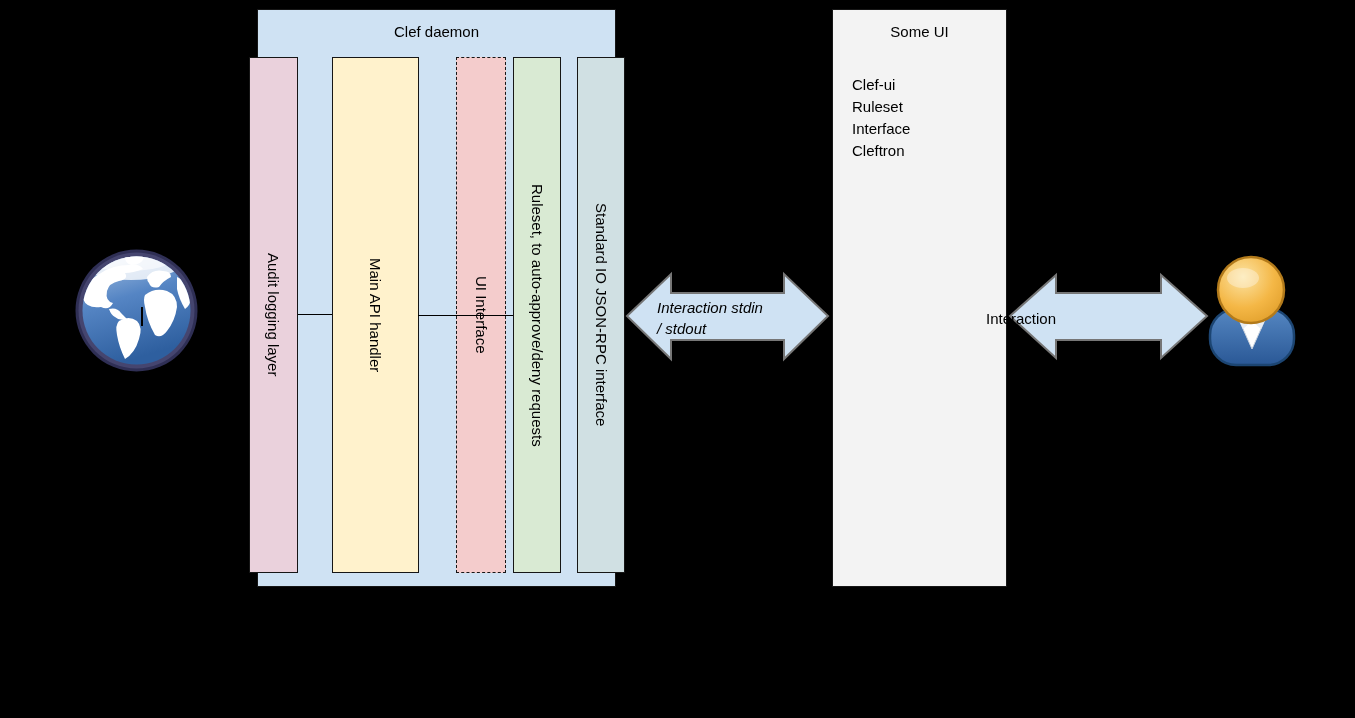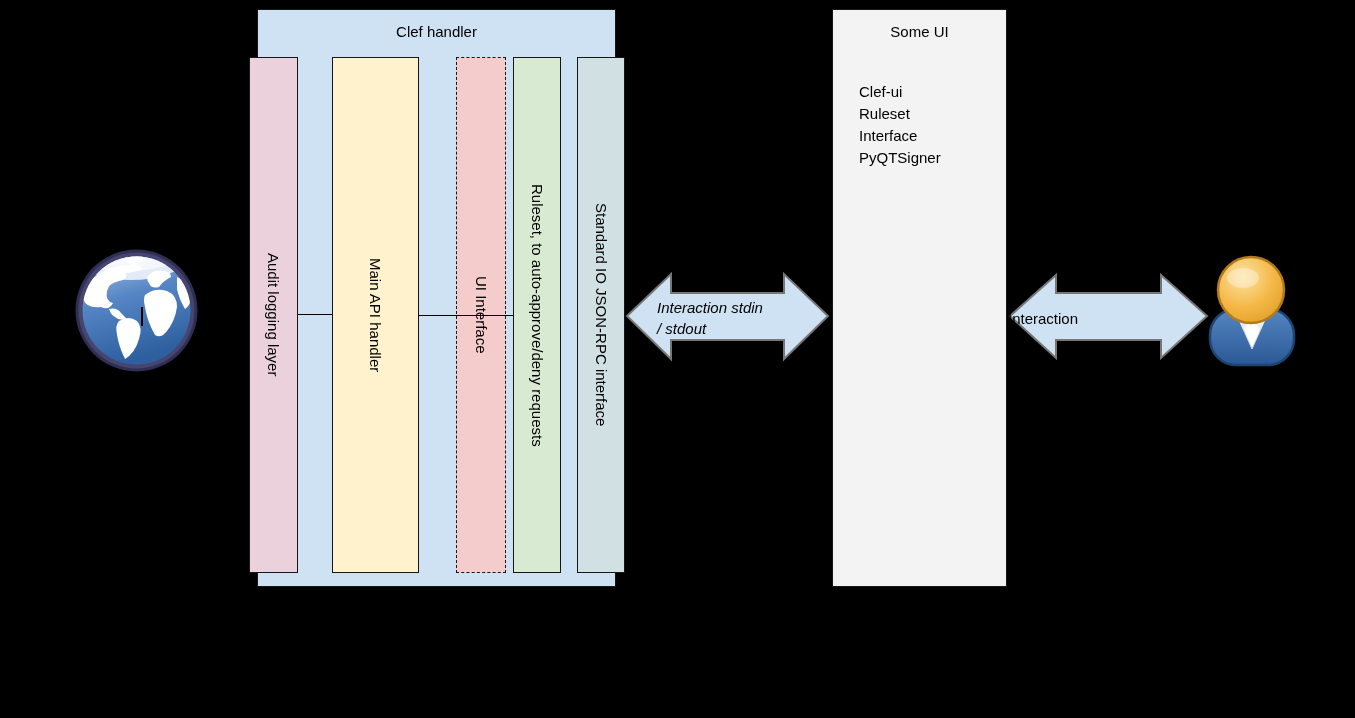--- a/index.html
+++ b/index.html
@@ -25,24 +25,24 @@
   
   .conn{position:absolute;height:1px;background:#000;z-index:3;}
   #conn-left{left:298px;top:314px;width:34px;}
   #conn-right{left:418px;top:315px;width:95px;}
   
   .arrow-svg{position:absolute;z-index:1;}
   #arrow-stdio{left:625px;top:271px;}
   #arrow-user{left:1008px;top:272px;}
   .arrow-text{position:absolute;font-size:15px;line-height:21px;color:#000;z-index:4;}
   #stdio-text{left:657px;top:297px;font-style:italic;}
-  #user-text{left:1008px;top:308px;}
+  #user-text{left:986px;top:308px;}
   
   .ui-list{position:absolute;top:55px;left:10px;right:4px;font-size:15px;line-height:22px;
-           list-style:none;margin:16px;padding:0;}
+           list-style:none;margin:9px;padding:0;}
   
   #globe{left:73px;top:247px;}
   #person{left:1205px;top:251px;}
   #caret{left:141px;top:307px;width:2px;height:19px;background:#000;z-index:5;}
 </style>
 </head>
 <body>
 
 <div id="canvas">
 
@@ -70,21 +70,21 @@
         <path d="M74,30 Q80,22 90,24 Q98,24 98,30 Q90,34 86,40 Q78,42 76,36 Q74,34 74,30 Z"></path>
         <path d="M72,48 Q82,40 94,44 Q104,48 104,60 Q102,74 94,84 Q88,92 82,88 Q74,74 72,60 Q70,52 72,48 Z"></path>
         <path d="M104,30 Q114,34 118,44 Q120,56 112,62 Q106,52 104,42 Z"></path>
       </g>
       <ellipse cx="55" cy="12" rx="44" ry="12" fill="#ffffff" opacity="0.55"></ellipse>
     </g>
   </svg>
   <div id="caret" class="abs"></div>
 
   <div id="clef-box" class="big-box" style="background-color: rgb(207, 226, 243);">
-    <div class="box-title">Clef handler</div>
+    <div class="box-title">Clef daemon</div>
   </div>
 
   <div id="bar-audit" class="bar" style="background-color: rgb(234, 209, 220);">
     <span class="bar-label">Audit logging layer</span>
   </div>
   <div id="bar-api" class="bar" style="background-color: rgb(255, 242, 204);">
     <span class="bar-label">Main API handler</span>
   </div>
   <div id="bar-ui" class="bar" style="background-color: rgb(244, 204, 204); border-style: dashed;">
     <span class="bar-label">UI Interface</span>
@@ -106,21 +106,21 @@
     <div>Interaction stdin</div>
     <div>/ stdout</div>
   </div>
 
   <div id="someui-box" class="big-box" style="background-color: rgb(243, 243, 243); padding-left: 40px;">
     <div class="box-title">Some UI</div>
     <ul class="ui-list">
       <li>Clef-ui</li>
       <li>Ruleset</li>
       <li>Interface</li>
-      <li>PyQTSigner</li>
+      <li>Cleftron</li>
     </ul>
   </div>
 
   <svg id="arrow-user" class="arrow-svg" width="202" height="90" viewBox="0 0 202 90">
     <polygon points="2,44 48,3 48,21 153,21 153,3 199,44 153,86 153,68 48,68 48,86" stroke-width="2" stroke-linejoin="miter" fill="#cfe2f3" stroke="#767676"></polygon>
   </svg>
   <div id="user-text" class="arrow-text">Interaction</div>
 
   <svg id="person" class="abs" width="94" height="118" viewBox="0 0 94 118">
     <defs>

